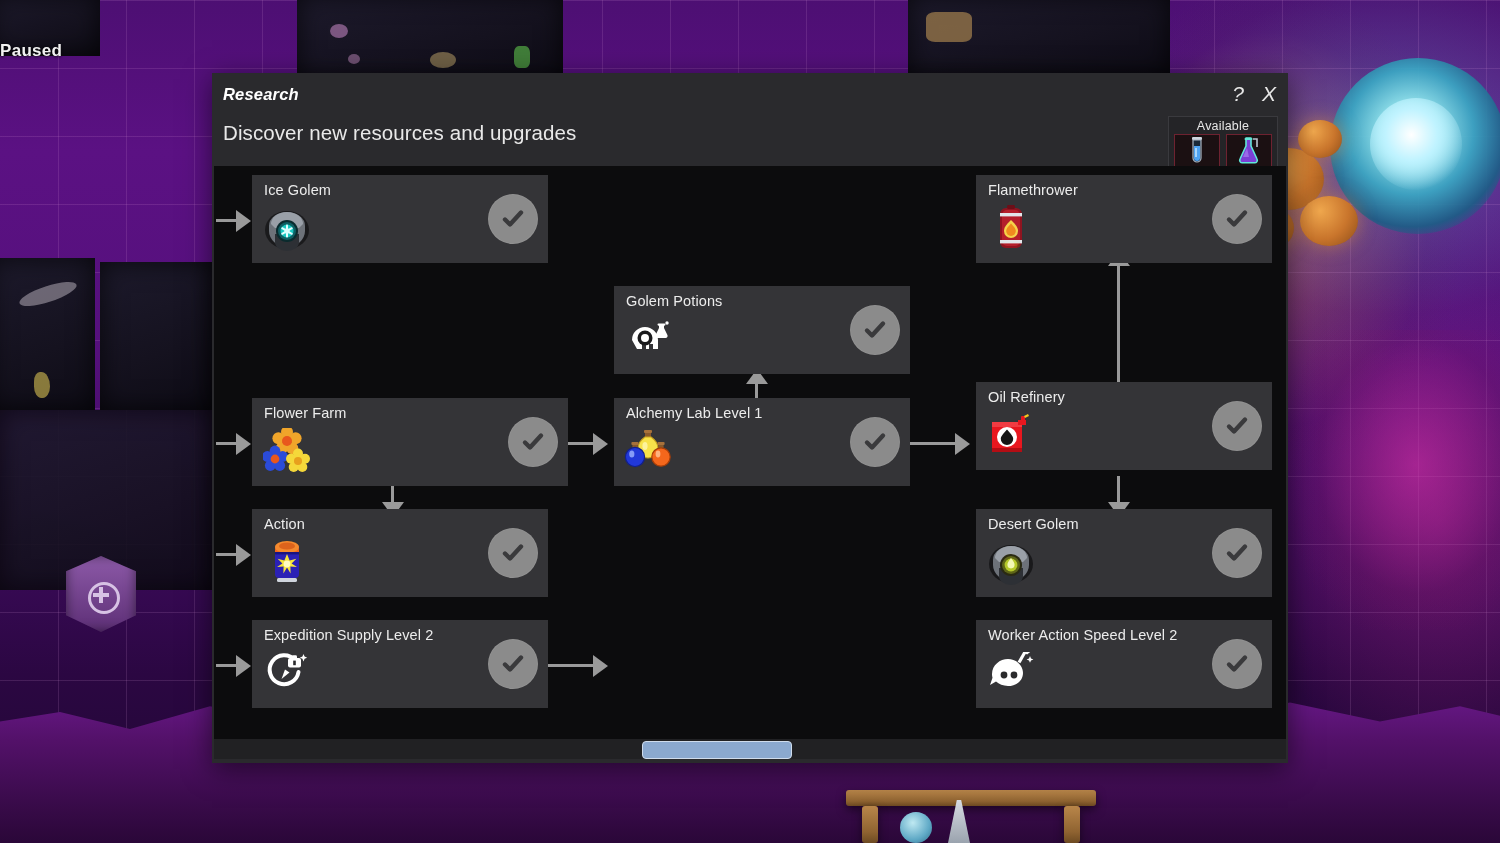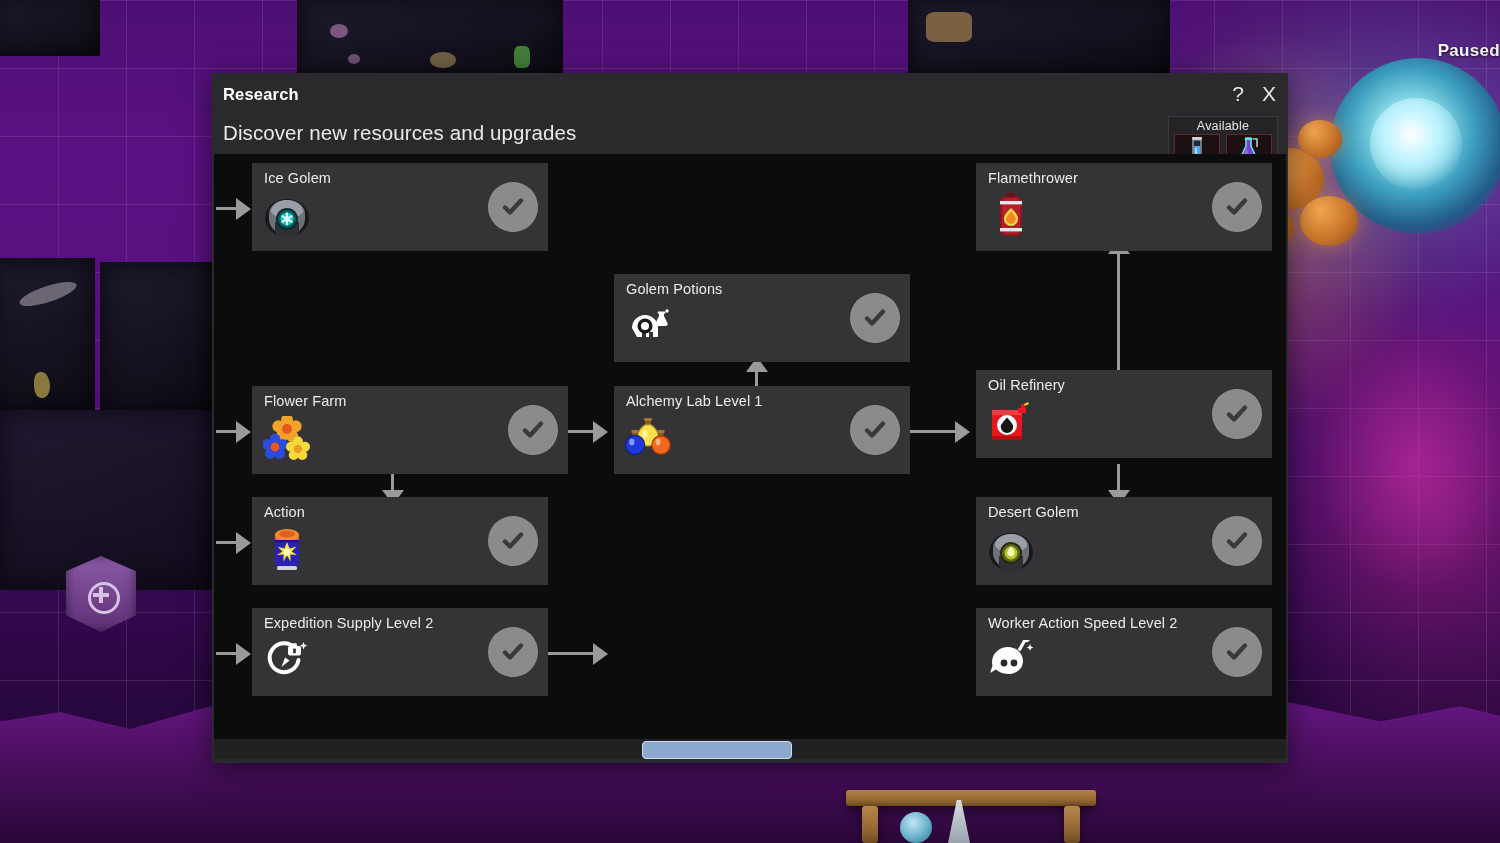--- a/index.html
+++ b/index.html
@@ -67,42 +67,42 @@
     position: absolute;
     border-radius: 50%;
     background: radial-gradient(circle at 35% 30%, #f0a84e, #c9752c 55%, #8c4c18 100%);
     box-shadow: 0 0 18px rgba(220,140,60,0.55);
   }
 
   
   .paused {
     position: absolute;
     left: 0; right: 0; top: 41px;
-    text-align: right;
+    text-align: left;
     color: #f2f2f2;
     font-size: 17px;
     font-weight: bold;
     letter-spacing: .3px;
     text-shadow: 0 1px 3px rgba(0,0,0,.75);
   }
 
   
   .window {
     position: absolute;
     left: 212px; top: 73px;
     width: 1076px; height: 690px;
     background: #2a2a2d;
     box-shadow: 0 6px 26px rgba(0,0,0,0.55);
     display: flex; flex-direction: column;
   }
   .win-titlebar {
     position: relative;
     height: 42px;
     flex: 0 0 auto;
-    display: flex; align-items: center;
+    display: flex; align-items: center; font-style: italic;
   }
   .win-title {
     margin-left: 11px;
     color: #ffffff;
     font-size: 16.5px;
     font-weight: bold;
     letter-spacing: .2px;
   }
   .win-btns {
     position: absolute; right: 9px; top: 8px;
@@ -156,21 +156,21 @@
   }
   .avail-icon { height: 31px; display:flex; align-items:center; justify-content:center; }
   .avail-count {
     color: #ffffff; font-size: 13px; font-weight: bold;
     line-height: 1; margin-top: -1px;
   }
 
   
   .tree-wrap {
     position: relative;
-    margin: 9px 2px 0 2px;
+    margin: 21px 2px 0 2px;
     flex: 1 1 auto;
     background: #0c0c0d;
     overflow: hidden;
   }
   .tree-canvas {
     position: absolute; inset: 0;
   }
 
   .node {
     position: absolute;

